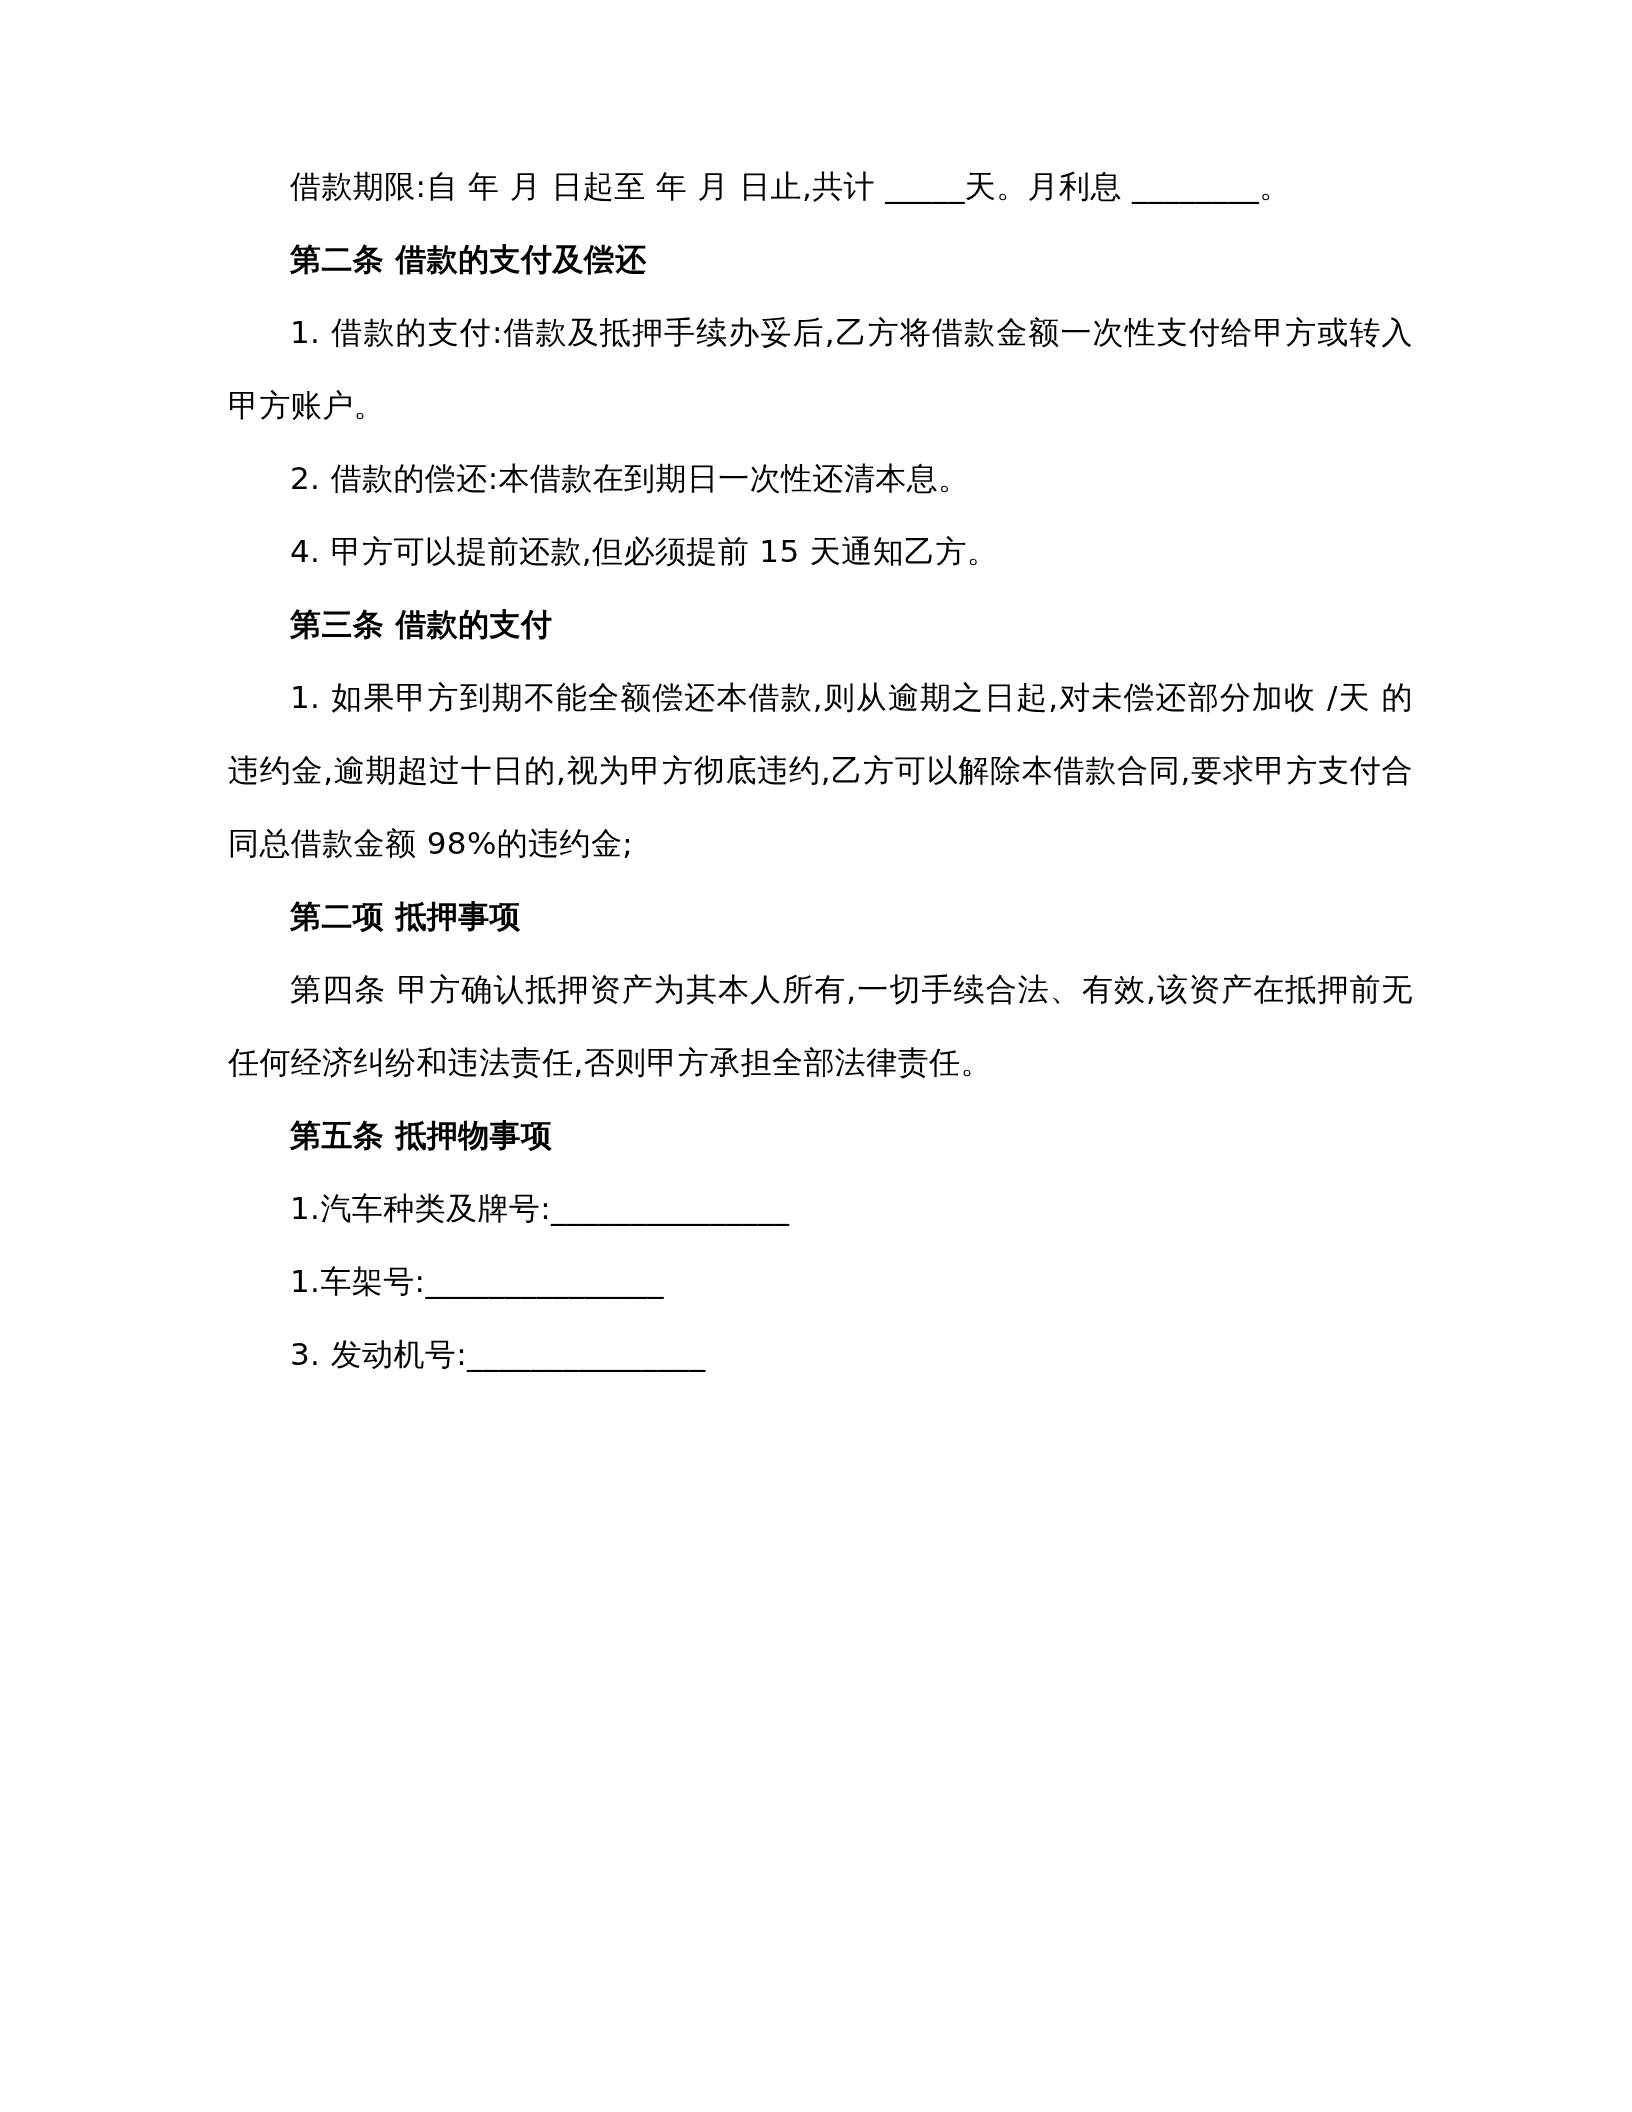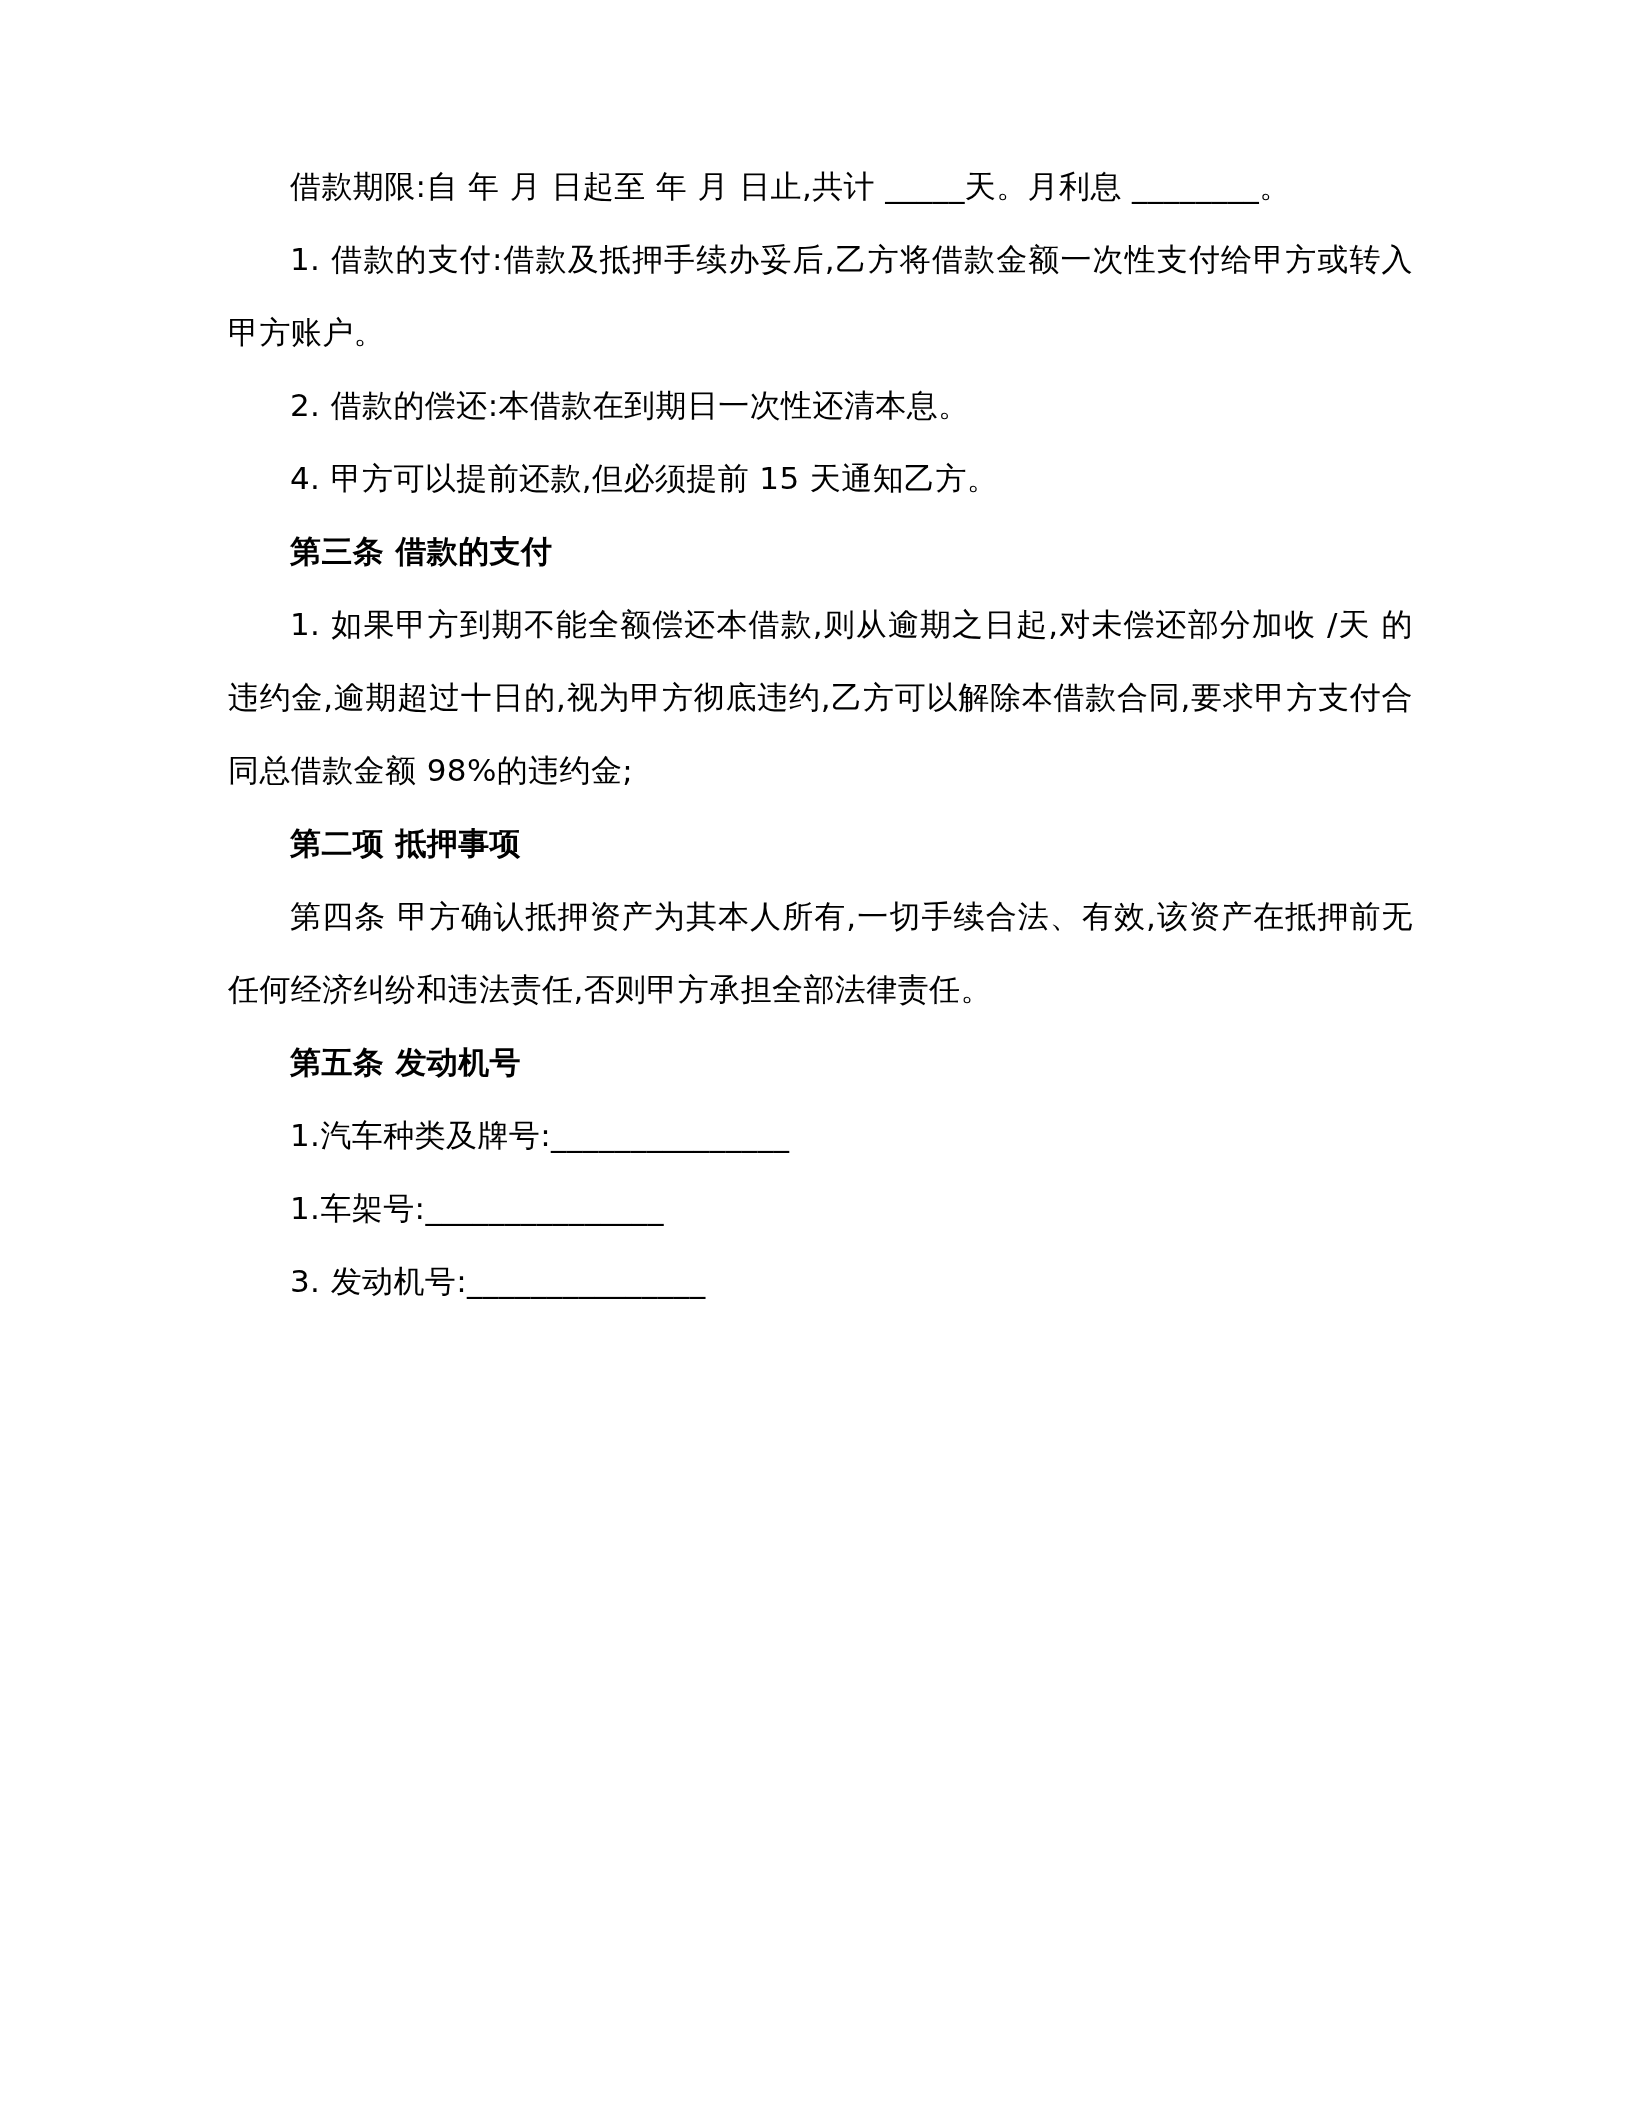--- a/index.html
+++ b/index.html
@@ -43,36 +43,37 @@
   }
 </style>
 </head>
 <body>
 
 <div class="page">
   <div class="doc-body">
 
     <p class="para indent blk">借款期限:自 年 月 日起至 年 月 日止,共计 _____天。月利息 ________。</p>
 
+    <p class="para indent heading blk">第二条 借款的支付及偿还</p>
 
     <p class="para indent blk">1. 借款的支付:借款及抵押手续办妥后,乙方将借款金额一次性支付给甲方或转入甲方账户。</p>
 
     <p class="para indent blk">2. 借款的偿还:本借款在到期日一次性还清本息。</p>
 
     <p class="para indent blk">4. 甲方可以提前还款,但必须提前 15 天通知乙方。</p>
 
     <p class="para indent heading blk">第三条 借款的支付</p>
 
     <p class="para indent blk">1. 如果甲方到期不能全额偿还本借款,则从逾期之日起,对未偿还部分加收 /天 的违约金,逾期超过十日的,视为甲方彻底违约,乙方可以解除本借款合同,要求甲方支付合同总借款金额 98%的违约金;</p>
 
     <p class="para indent heading blk">第二项 抵押事项</p>
 
     <p class="para indent blk">第四条 甲方确认抵押资产为其本人所有,一切手续合法、有效,该资产在抵押前无任何经济纠纷和违法责任,否则甲方承担全部法律责任。</p>
 
-    <p class="para indent heading blk">第五条 发动机号</p>
+    <p class="para indent heading blk">第五条 抵押物事项</p>
 
     <p class="para indent blk">1.汽车种类及牌号:_______________</p>
 
     <p class="para indent blk">1.车架号:_______________</p>
 
     <p class="para indent blk">3. 发动机号:_______________</p>
 
   </div>
 </div>
 

